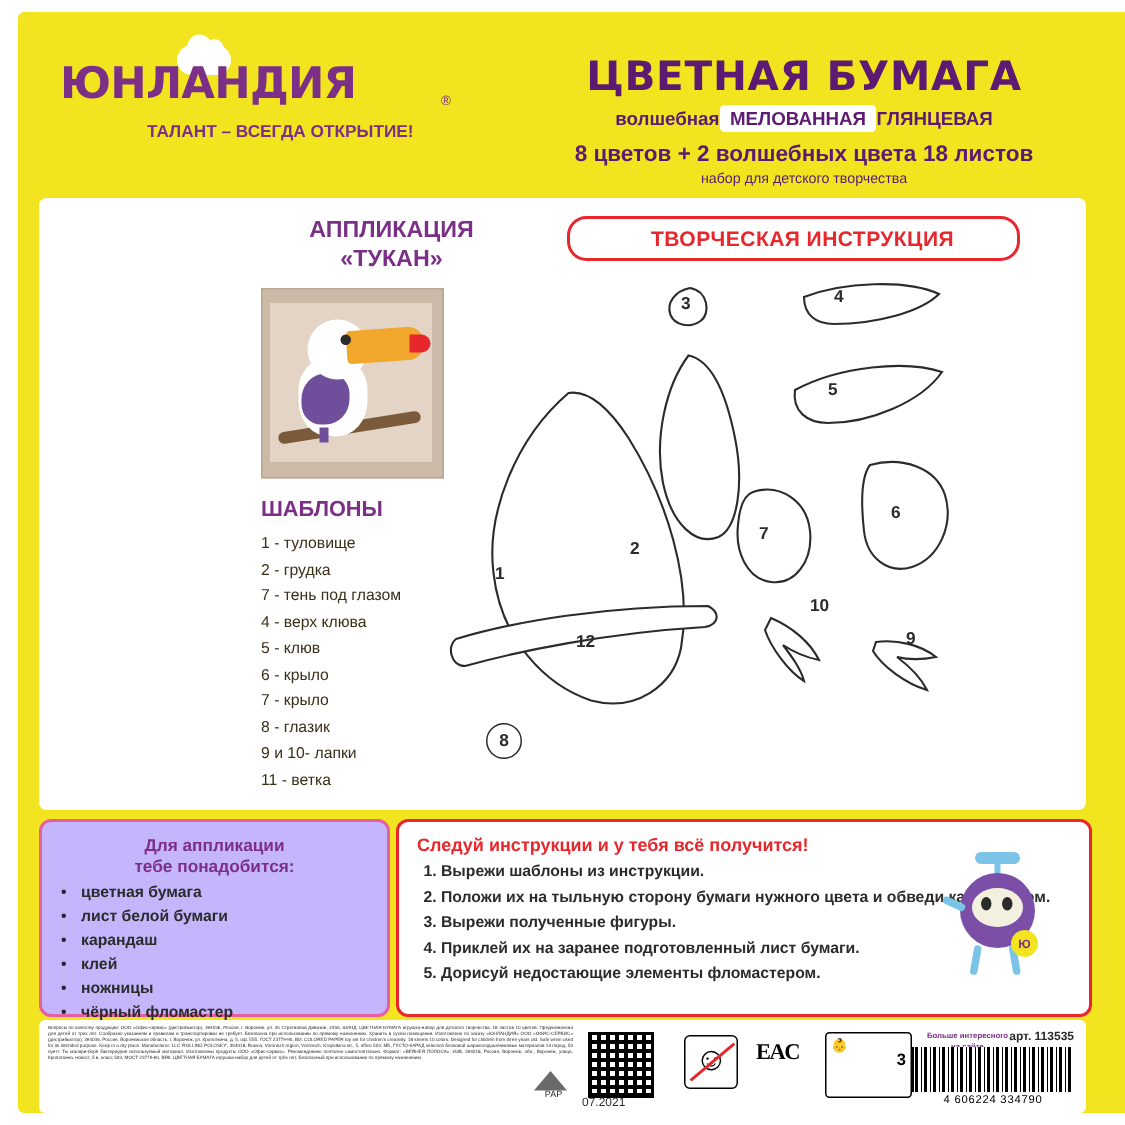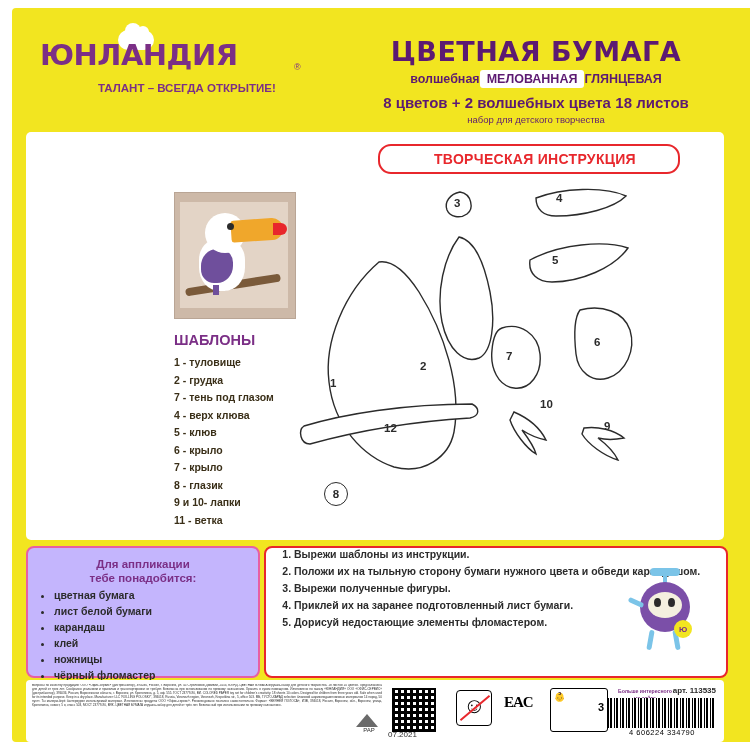--- a/index.html
+++ b/index.html
@@ -43,21 +43,21 @@
   .photo .beaktip{position:absolute;left:98px;top:30px;width:14px;height:12px;background:#e8272c;border-radius:0 8px 8px 0;}
   .photo .head{position:absolute;left:30px;top:20px;width:40px;height:40px;background:#ffffff;border-radius:50%;}
   .photo .eye{position:absolute;left:52px;top:30px;width:7px;height:7px;background:#2b2b2b;border-radius:50%;}
   .photo .body{position:absolute;left:24px;top:46px;width:46px;height:52px;background:#ffffff;border-radius:40% 40% 45% 45%;}
   .photo .wing{position:absolute;left:26px;top:56px;width:32px;height:34px;background:#6f4f9c;border-radius:50% 40% 50% 40%;}
   .photo .branch{position:absolute;left:10px;top:88px;width:96px;height:8px;background:#7a5a3a;transform:rotate(-9deg);border-radius:4px;}
   .photo .legs{position:absolute;left:38px;top:92px;width:6px;height:10px;background:#6f4f9c;}
 
   .tpl-title{position:absolute;left:148px;top:200px;color:#7b2f86;font-weight:bold;font-size:14.5px;}
   .tpl-list{position:absolute;left:148px;top:224px;width:150px;}
-  .tpl-list li{font-size:10.5px;color:#3a2f18;margin-bottom:5.5px;list-style:none;font-weight:bold;}
+  .tpl-list li{font-size:10.5px;color:#3a2f18;margin-bottom:5.5px;list-style:none;font-weight:normal;}
   ul{margin:0;padding:0;}
 
   
   .shapes{position:absolute;left:258px;top:50px;width:430px;height:345px;}
   .shapes svg{display:block;}
   .num{position:absolute;font-size:11.5px;font-weight:bold;color:#2b2b2b;}
   .circ8{position:absolute;left:40px;top:300px;width:22px;height:22px;border:1.6px solid #2b2b2b;border-radius:50%;display:flex;align-items:center;justify-content:center;font-size:11.5px;font-weight:bold;color:#2b2b2b;}
 
   
   .needbox{position:absolute;left:14px;top:538px;width:230px;height:128px;background:#c4b5fd;border:2px solid #e75fa3;border-radius:8px;}
@@ -129,20 +129,24 @@
       </div>
       <div class="hrow3">
         <span class="big">8 цветов + 2 волшебных цвета</span>
         <span class="big">18 листов</span>
       </div>
       <div class="hrow4">набор для детского творчества</div>
     </div>
 
     <div class="panel">
 
+      <div class="app-title">
+        <div>АППЛИКАЦИЯ</div>
+        <div>«ТУКАН»</div>
+      </div>
 
       <div class="instr-badge">
         <span>ТВОРЧЕСКАЯ ИНСТРУКЦИЯ</span>
       </div>
 
       <div class="photo">
         <div class="leaf"></div>
         <div class="branch"></div>
         <div class="body"></div>
         <div class="wing"></div>
@@ -214,20 +218,21 @@
         <li>цветная бумага</li>
         <li>лист белой бумаги</li>
         <li>карандаш</li>
         <li>клей</li>
         <li>ножницы</li>
         <li>чёрный фломастер</li>
       </ul>
     </div>
 
     <div class="stepbox">
+      <h4>Следуй инструкции и у тебя всё получится!</h4>
       <ol>
         <li>Вырежи шаблоны из инструкции.</li>
         <li>Положи их на тыльную сторону бумаги нужного цвета и обведи карандашом.</li>
         <li>Вырежи полученные фигуры.</li>
         <li>Приклей их на заранее подготовленный лист бумаги.</li>
         <li>Дорисуй недостающие элементы фломастером.</li>
       </ol>
     </div>
 
     <div class="mascot">

